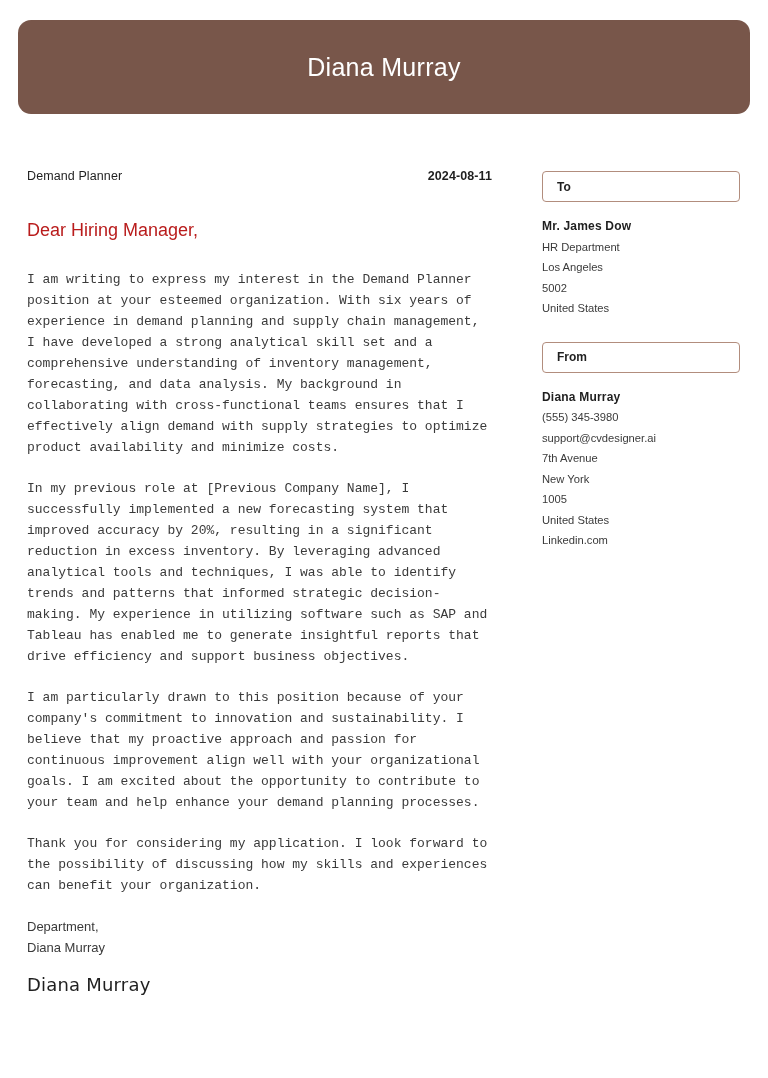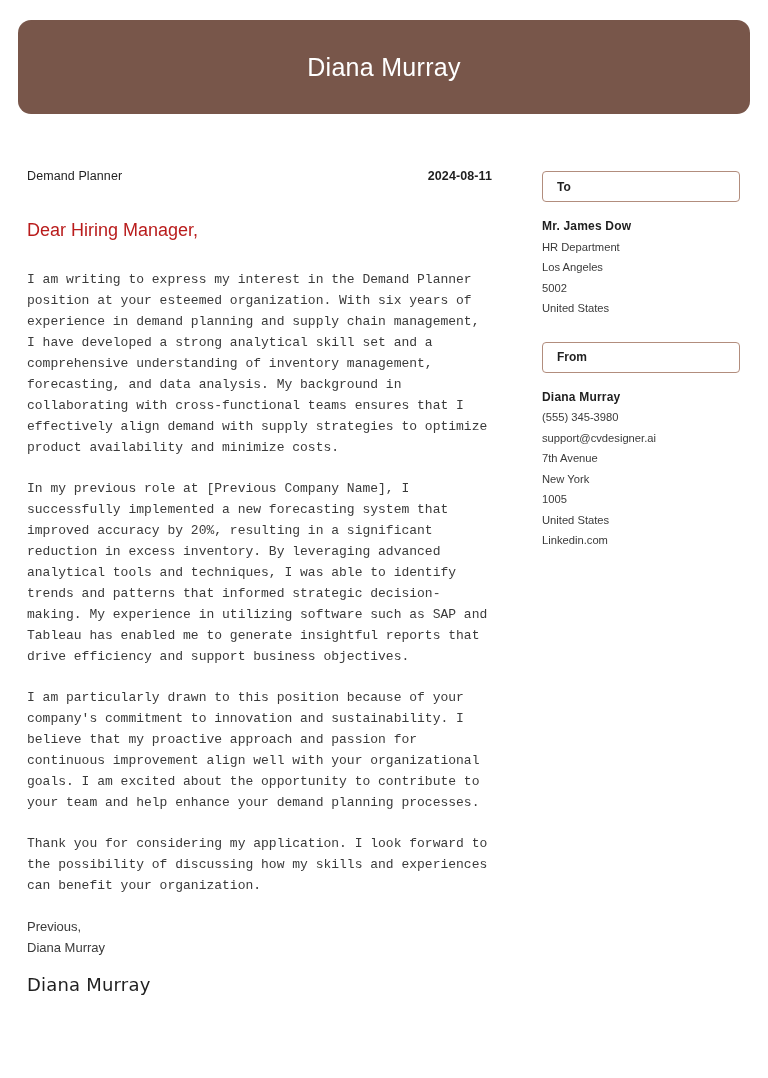--- a/index.html
+++ b/index.html
@@ -171,21 +171,21 @@
       </div>
 
       <div class="salutation">Dear Hiring Manager,</div>
 
       <p class="paragraph">I am writing to express my interest in the Demand Planner position at your esteemed organization. With six years of experience in demand planning and supply chain management, I have developed a strong analytical skill set and a comprehensive understanding of inventory management, forecasting, and data analysis. My background in collaborating with cross-functional teams ensures that I effectively align demand with supply strategies to optimize product availability and minimize costs.</p>
       <p class="paragraph">In my previous role at [Previous Company Name], I successfully implemented a new forecasting system that improved accuracy by 20%, resulting in a significant reduction in excess inventory. By leveraging advanced analytical tools and techniques, I was able to identify trends and patterns that informed strategic decision-making. My experience in utilizing software such as SAP and Tableau has enabled me to generate insightful reports that drive efficiency and support business objectives.</p>
       <p class="paragraph">I am particularly drawn to this position because of your company's commitment to innovation and sustainability. I believe that my proactive approach and passion for continuous improvement align well with your organizational goals. I am excited about the opportunity to contribute to your team and help enhance your demand planning processes.</p>
       <p class="paragraph">Thank you for considering my application. I look forward to the possibility of discussing how my skills and experiences can benefit your organization.</p>
 
       <div class="closing">
-        <div>Previous,</div>
+        <div>Department,</div>
         <div>Diana Murray</div>
       </div>
 
       <div class="signature">Diana Murray</div>
 
     </div>
 
     <div class="col-right">
 
       <div class="addr-box">

